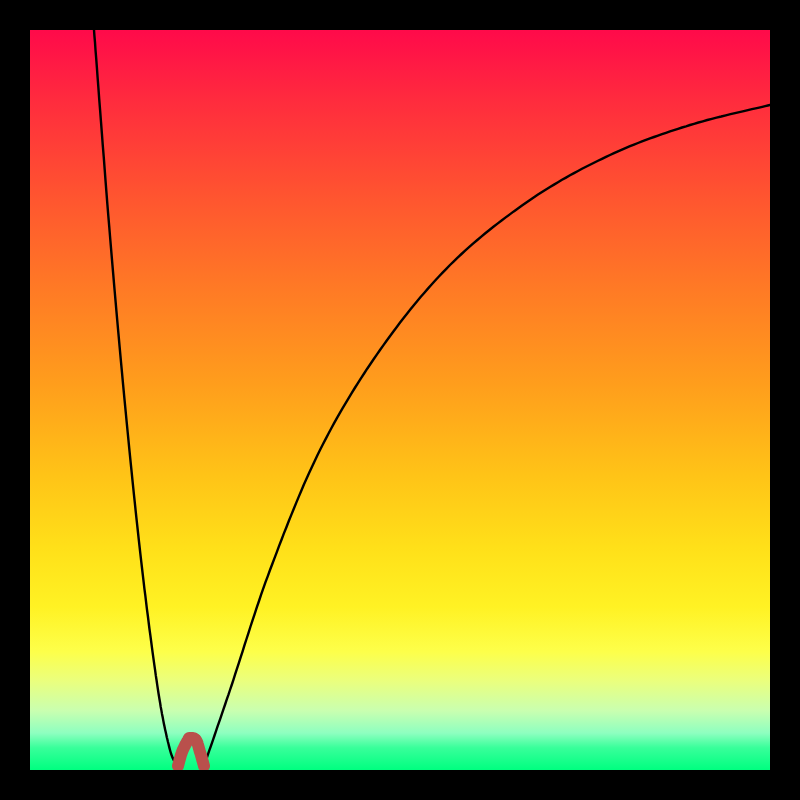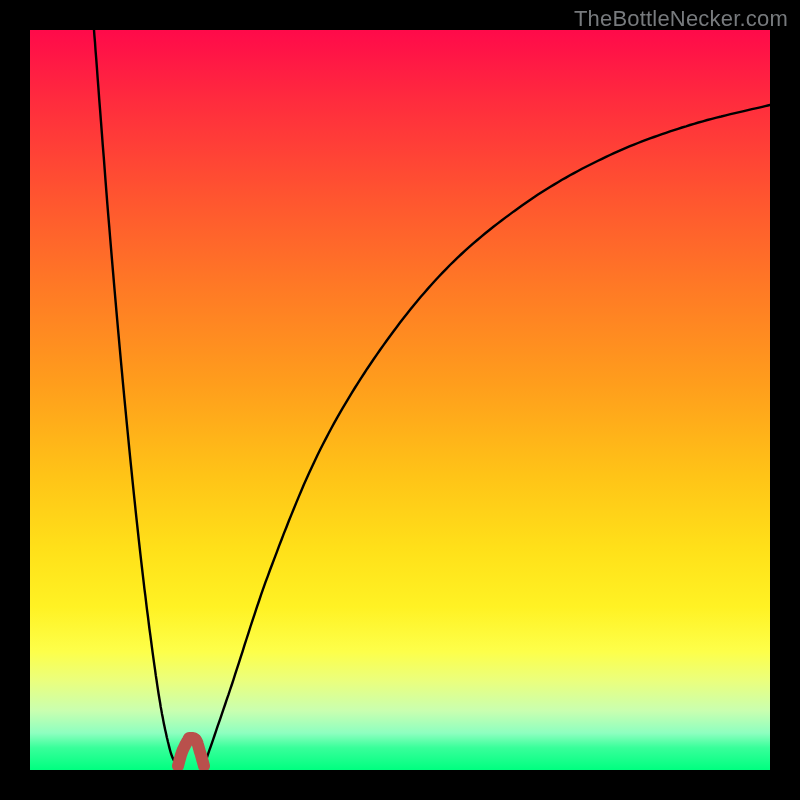--- a/index.html
+++ b/index.html
@@ -68,14 +68,13 @@
 <div class="frame">
   <div class="plot">
     <svg viewBox="0 0 740 740">
       <g>
         <path id="left-branch" fill="none" stroke="#000000" stroke-width="2.4" stroke-linecap="round" stroke-linejoin="round" d="M 64.0 0.0 L 64.4 5.7 L 65.0 12.4 L 65.5 20.0 L 66.2 28.4 L 66.9 37.6 L 67.6 47.5 L 68.4 57.9 L 69.2 68.9 L 70.1 80.2 L 71.0 91.8 L 71.9 103.7 L 72.8 115.7 L 73.8 127.7 L 74.7 139.7 L 75.6 151.6 L 76.5 163.2 L 77.4 174.6 L 78.3 185.6 L 79.2 196.1 L 80.0 206.0 L 80.0 206.0 L 80.8 215.6 L 81.6 225.1 L 82.4 234.6 L 83.2 243.9 L 84.0 253.3 L 84.8 262.5 L 85.6 271.7 L 86.4 280.8 L 87.2 289.8 L 88.0 298.8 L 88.8 307.7 L 89.6 316.6 L 90.4 325.3 L 91.2 334.1 L 92.0 342.7 L 92.8 351.3 L 93.6 359.8 L 94.4 368.3 L 95.2 376.7 L 96.0 385.0 L 96.0 385.0 L 96.8 393.3 L 97.6 401.5 L 98.4 409.7 L 99.2 417.8 L 100.0 425.8 L 100.8 433.8 L 101.6 441.7 L 102.4 449.6 L 103.2 457.3 L 104.0 465.1 L 104.8 472.7 L 105.6 480.3 L 106.4 487.8 L 107.2 495.2 L 108.0 502.5 L 108.8 509.8 L 109.6 517.0 L 110.4 524.1 L 111.2 531.1 L 112.0 538.0 L 112.0 538.0 L 112.8 544.9 L 113.6 551.7 L 114.4 558.6 L 115.3 565.4 L 116.1 572.1 L 116.9 578.8 L 117.8 585.5 L 118.6 592.0 L 119.4 598.5 L 120.3 604.8 L 121.1 611.0 L 121.9 617.2 L 122.7 623.1 L 123.5 628.9 L 124.3 634.6 L 125.1 640.1 L 125.8 645.4 L 126.6 650.5 L 127.3 655.3 L 128.0 660.0 L 128.0 660.0 L 128.7 664.5 L 129.4 668.7 L 130.1 672.8 L 130.7 676.7 L 131.4 680.4 L 132.0 683.9 L 132.7 687.3 L 133.3 690.6 L 133.9 693.7 L 134.5 696.6 L 135.1 699.4 L 135.7 702.1 L 136.3 704.7 L 136.8 707.2 L 137.4 709.5 L 137.9 711.8 L 138.5 714.0 L 139.0 716.1 L 139.5 718.1 L 140.0 720.0 L 140.0 720.0 L 140.5 721.8 L 141.0 723.5 L 141.5 724.9 L 142.0 726.3 L 142.5 727.5 L 142.9 728.5 L 143.4 729.5 L 143.9 730.3 L 144.3 731.1 L 144.8 731.8 L 145.2 732.3 L 145.6 732.9 L 146.0 733.3 L 146.3 733.8 L 146.7 734.2 L 147.0 734.5 L 147.3 734.9 L 147.5 735.2 L 147.8 735.6 L 148.0 736.0"></path>
         <path id="right-branch" fill="none" stroke="#000000" stroke-width="2.4" stroke-linecap="round" stroke-linejoin="round" d="M 174.0 736.0 L 174.7 734.0 L 175.5 731.7 L 176.4 729.1 L 177.3 726.4 L 178.3 723.4 L 179.4 720.2 L 180.6 716.8 L 181.9 713.2 L 183.2 709.4 L 184.5 705.5 L 185.9 701.4 L 187.3 697.2 L 188.8 692.9 L 190.4 688.4 L 191.9 683.9 L 193.5 679.2 L 195.1 674.5 L 196.7 669.7 L 198.4 664.9 L 200.0 660.0 L 200.0 660.0 L 201.7 655.0 L 203.4 649.8 L 205.1 644.4 L 206.9 638.8 L 208.8 633.1 L 210.7 627.2 L 212.6 621.3 L 214.5 615.2 L 216.5 609.0 L 218.5 602.8 L 220.5 596.5 L 222.6 590.1 L 224.7 583.8 L 226.8 577.4 L 229.0 571.0 L 231.1 564.7 L 233.3 558.4 L 235.5 552.2 L 237.8 546.1 L 240.0 540.0 L 240.0 540.0 L 242.3 534.0 L 244.6 527.9 L 246.9 521.8 L 249.2 515.7 L 251.6 509.5 L 253.9 503.4 L 256.4 497.2 L 258.8 491.0 L 261.3 484.9 L 263.8 478.8 L 266.3 472.6 L 268.8 466.6 L 271.4 460.5 L 273.9 454.5 L 276.6 448.6 L 279.2 442.7 L 281.9 436.9 L 284.6 431.2 L 287.3 425.5 L 290.0 420.0 L 290.0 420.0 L 292.8 414.5 L 295.6 409.1 L 298.4 403.8 L 301.2 398.5 L 304.1 393.2 L 306.9 388.1 L 309.9 382.9 L 312.8 377.8 L 315.8 372.8 L 318.8 367.8 L 321.8 362.9 L 324.8 358.0 L 327.9 353.1 L 330.9 348.3 L 334.1 343.5 L 337.2 338.7 L 340.4 334.0 L 343.6 329.3 L 346.8 324.6 L 350.0 320.0 L 350.0 320.0 L 353.3 315.4 L 356.6 310.8 L 359.9 306.2 L 363.2 301.7 L 366.6 297.2 L 369.9 292.8 L 373.4 288.3 L 376.8 284.0 L 380.3 279.6 L 383.8 275.3 L 387.3 271.1 L 390.8 266.8 L 394.4 262.7 L 397.9 258.6 L 401.6 254.5 L 405.2 250.5 L 408.9 246.5 L 412.6 242.6 L 416.3 238.8 L 420.0 235.0 L 420.0 235.0 L 423.8 231.3 L 427.6 227.6 L 431.5 224.0 L 435.4 220.4 L 439.3 216.9 L 443.3 213.4 L 447.3 210.0 L 451.3 206.6 L 455.3 203.3 L 459.4 200.0 L 463.4 196.8 L 467.5 193.6 L 471.6 190.5 L 475.7 187.4 L 479.8 184.4 L 483.8 181.4 L 487.9 178.5 L 492.0 175.6 L 496.0 172.8 L 500.0 170.0 L 500.0 170.0 L 504.0 167.3 L 508.0 164.6 L 512.0 162.0 L 516.0 159.5 L 520.0 157.0 L 524.0 154.6 L 528.0 152.2 L 532.0 149.8 L 536.0 147.6 L 540.0 145.3 L 544.0 143.1 L 548.0 141.0 L 552.0 138.8 L 556.0 136.8 L 560.0 134.7 L 564.0 132.7 L 568.0 130.7 L 572.0 128.8 L 576.0 126.9 L 580.0 125.0 L 580.0 125.0 L 584.0 123.1 L 588.0 121.3 L 592.0 119.6 L 596.0 117.9 L 600.0 116.2 L 604.0 114.6 L 608.0 113.0 L 612.0 111.4 L 616.0 109.9 L 620.0 108.4 L 624.0 107.0 L 628.0 105.6 L 632.0 104.2 L 636.0 102.8 L 640.0 101.4 L 644.0 100.1 L 648.0 98.8 L 652.0 97.5 L 656.0 96.3 L 660.0 95.0 L 660.0 95.0 L 664.1 93.8 L 668.4 92.5 L 672.8 91.3 L 677.3 90.0 L 681.9 88.8 L 686.5 87.6 L 691.2 86.5 L 695.8 85.3 L 700.5 84.2 L 705.0 83.1 L 709.4 82.1 L 713.8 81.1 L 717.9 80.1 L 721.9 79.2 L 725.6 78.4 L 729.1 77.6 L 732.3 76.8 L 735.2 76.1 L 737.8 75.5 L 740.0 75.0"></path>
         <path id="min-bump" fill="none" stroke="#b9504c" stroke-width="12" stroke-linecap="round" stroke-linejoin="round" d="M 148.0 736.0 L 148.1 735.5 L 148.3 734.8 L 148.5 734.1 L 148.7 733.2 L 149.0 732.3 L 149.2 731.3 L 149.5 730.3 L 149.8 729.2 L 150.1 728.1 L 150.4 727.0 L 150.7 726.0 L 151.0 724.9 L 151.3 723.9 L 151.7 722.9 L 152.0 722.0 L 152.0 722.0 L 152.4 721.1 L 152.7 720.2 L 153.1 719.3 L 153.6 718.4 L 154.0 717.5 L 154.4 716.6 L 154.9 715.7 L 155.3 714.8 L 155.8 714.0 L 156.2 713.2 L 156.6 712.4 L 157.0 711.7 L 157.4 711.1 L 157.7 710.5 L 158.0 710.0 L 158.0 710.0 L 158.2 709.6 L 158.4 709.2 L 158.6 708.9 L 158.7 708.6 L 158.8 708.4 L 158.9 708.3 L 159.0 708.2 L 159.0 708.1 L 159.1 708.0 L 159.2 708.0 L 159.3 708.0 L 159.4 708.0 L 159.6 708.0 L 159.8 708.0 L 160.0 708.0 L 160.0 708.0 L 160.3 708.0 L 160.6 708.0 L 161.0 708.0 L 161.4 708.0 L 161.8 708.0 L 162.2 708.0 L 162.7 708.1 L 163.1 708.2 L 163.6 708.3 L 164.0 708.4 L 164.4 708.6 L 164.9 708.9 L 165.3 709.2 L 165.6 709.6 L 166.0 710.0 L 166.0 710.0 L 166.3 710.5 L 166.6 711.1 L 166.9 711.7 L 167.2 712.4 L 167.5 713.2 L 167.7 714.0 L 168.0 714.8 L 168.2 715.7 L 168.5 716.6 L 168.7 717.5 L 169.0 718.4 L 169.2 719.3 L 169.5 720.2 L 169.7 721.1 L 170.0 722.0 L 170.0 722.0 L 170.3 722.9 L 170.6 723.9 L 170.9 724.9 L 171.2 726.0 L 171.5 727.0 L 171.8 728.1 L 172.1 729.2 L 172.4 730.3 L 172.7 731.3 L 173.0 732.3 L 173.2 733.2 L 173.5 734.1 L 173.7 734.8 L 173.8 735.5 L 174.0 736.0"></path>
       </g>
     </svg>
   </div>
-  <div class="watermark">TheBottleNecker.com</div>
 </div>
 
 </body></html>

